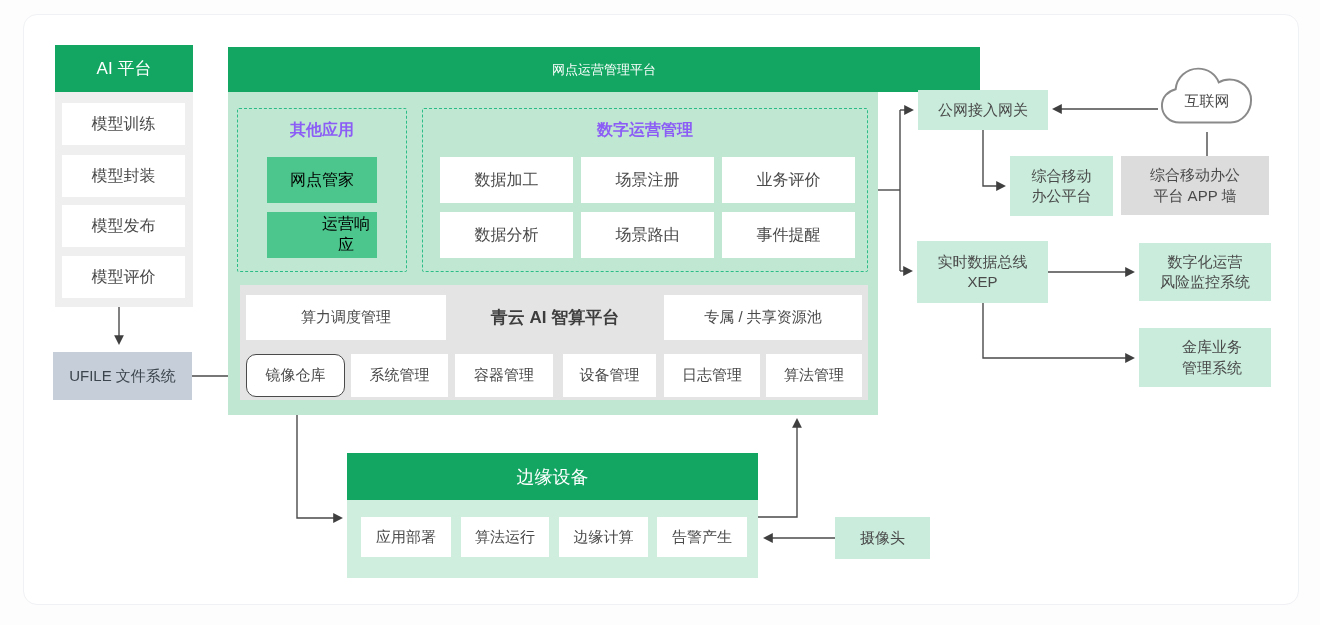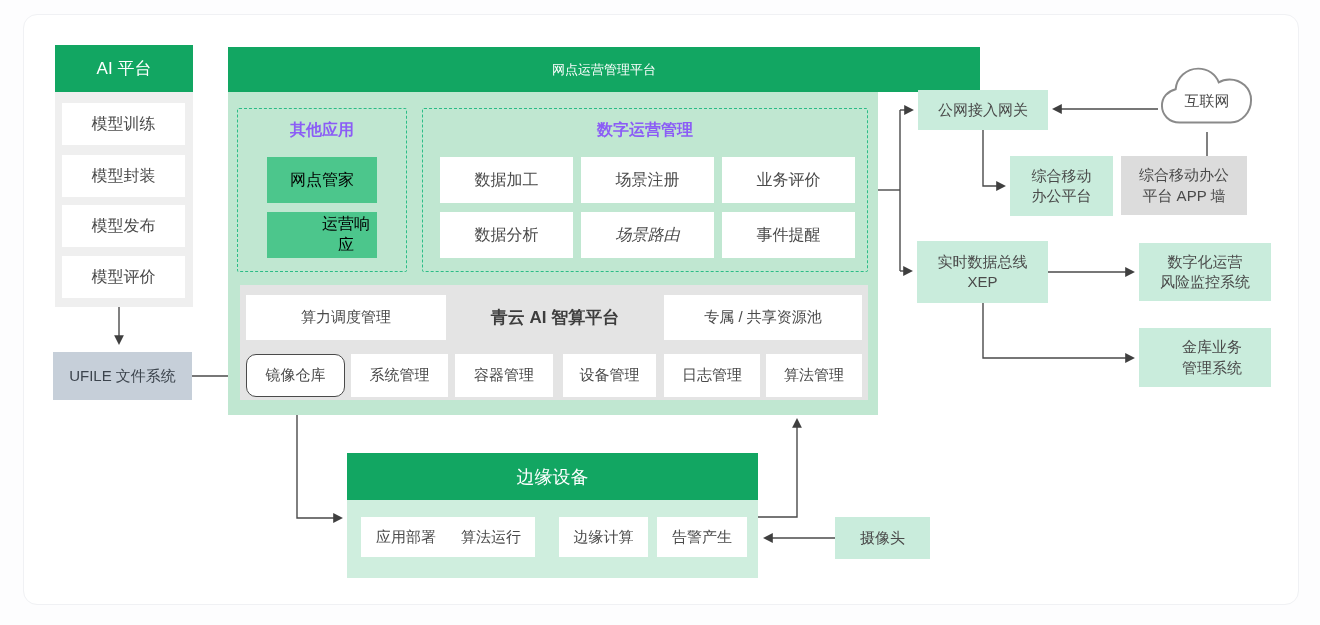--- a/index.html
+++ b/index.html
@@ -73,58 +73,58 @@
   <div class="box chip" style="left:267px;top:157px;width:110px;height:46px;">网点管家</div>
   <div class="box chip" style="left:267px;top:212px;width:110px;height:46px;padding-left:48px;">运营响应</div>
 
   <div class="dashed-box" style="left:422px;top:108px;width:446px;height:164px;">
     <span class="dashed-title">数字运营管理</span>
   </div>
   <div class="box white-cell" style="left:440px;top:157px;width:133px;height:46px;font-size:16px;">数据加工</div>
   <div class="box white-cell" style="left:581px;top:157px;width:133px;height:46px;font-size:16px;">场景注册</div>
   <div class="box white-cell" style="left:722px;top:157px;width:133px;height:46px;font-size:16px;">业务评价</div>
   <div class="box white-cell" style="left:440px;top:212px;width:133px;height:46px;font-size:16px;">数据分析</div>
-  <div class="box white-cell" style="left:581px;top:212px;width:133px;height:46px;font-size:16px;font-style:italic;">场景路由</div>
+  <div class="box white-cell" style="left:581px;top:212px;width:133px;height:46px;font-size:16px;">场景路由</div>
   <div class="box white-cell" style="left:722px;top:212px;width:133px;height:46px;font-size:16px;">事件提醒</div>
 
   <div class="box" id="gray-panel" style="left:240px;top:285px;width:628px;height:115px;"></div>
   <div class="box white-cell" style="left:246px;top:295px;width:200px;height:45px;">算力调度管理</div>
   <div class="box bold-title" style="left:446px;top:295px;width:218px;height:45px;font-size:17px;">青云 AI 智算平台</div>
   <div class="box white-cell" style="left:664px;top:295px;width:198px;height:45px;">专属 / 共享资源池</div>
   <div class="box white-cell rounded-border" style="left:246px;top:354px;width:99px;height:43px;">镜像仓库</div>
   <div class="box white-cell" style="left:351px;top:354px;width:97px;height:43px;">系统管理</div>
   <div class="box white-cell" style="left:455px;top:354px;width:98px;height:43px;">容器管理</div>
   <div class="box white-cell" style="left:563px;top:354px;width:93px;height:43px;">设备管理</div>
   <div class="box white-cell" style="left:664px;top:354px;width:96px;height:43px;">日志管理</div>
   <div class="box white-cell" style="left:766px;top:354px;width:96px;height:43px;">算法管理</div>
 
   <div class="box" id="edge-body" style="left:347px;top:453px;width:411px;height:125px;"></div>
   <div class="box green-hdr" style="left:347px;top:453px;width:411px;height:47px;font-size:18px;">边缘设备</div>
   <div class="box white-cell" style="left:361px;top:517px;width:90px;height:40px;">应用部署</div>
-  <div class="box white-cell" style="left:447px;top:517px;width:88px;height:40px;">算法运行</div>
+  <div class="box white-cell" style="left:461px;top:517px;width:88px;height:40px;">算法运行</div>
   <div class="box white-cell" style="left:559px;top:517px;width:89px;height:40px;">边缘计算</div>
   <div class="box white-cell" style="left:657px;top:517px;width:90px;height:40px;">告警产生</div>
 
   <div class="box mint-cell" style="left:918px;top:90px;width:130px;height:40px;">公网接入网关</div>
 
   <div class="abs" id="cloud-wrap" style="left:1160px;top:62px;width:94px;height:72px;">
     <svg width="94" height="72" viewBox="0 0 96 66">
       <path d="M20 58 C9 58 2 50 2 41 C2 32 8 26 16 24 C17 12 27 3 39 3 C49 3 57 9 60 17 C63 15 67 14 71 14 C83 14 93 23 93 35 C93 47 84 58 72 58 Z" fill="#ffffff" stroke="#8a8a8a" stroke-width="2"></path>
     </svg>
     <div class="cloud-label">互联网</div>
   </div>
 
   <div class="box mint-cell two-line" style="left:1010px;top:156px;width:103px;height:60px;">
     <div>
       <span>综合移动</span>
       <span>办公平台</span>
     </div>
   </div>
 
-  <div class="box gray-cell two-line" style="left:1121px;top:156px;width:126px;height:59px;">
+  <div class="box gray-cell two-line" style="left:1121px;top:156px;width:148px;height:59px;">
     <div>
       <span>综合移动办公</span>
       <span>平台 APP 墙</span>
     </div>
   </div>
 
   <div class="box mint-cell two-line" style="left:917px;top:241px;width:131px;height:62px;">
     <div>
       <span>实时数据总线</span>
       <span>XEP</span>

